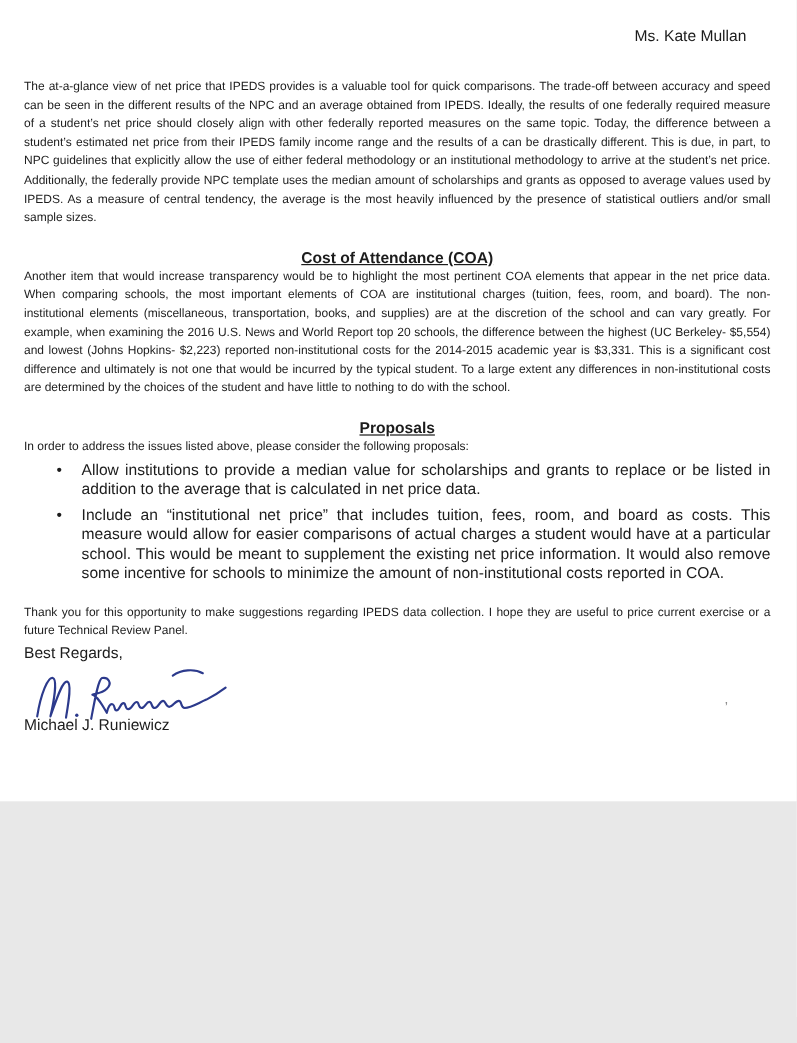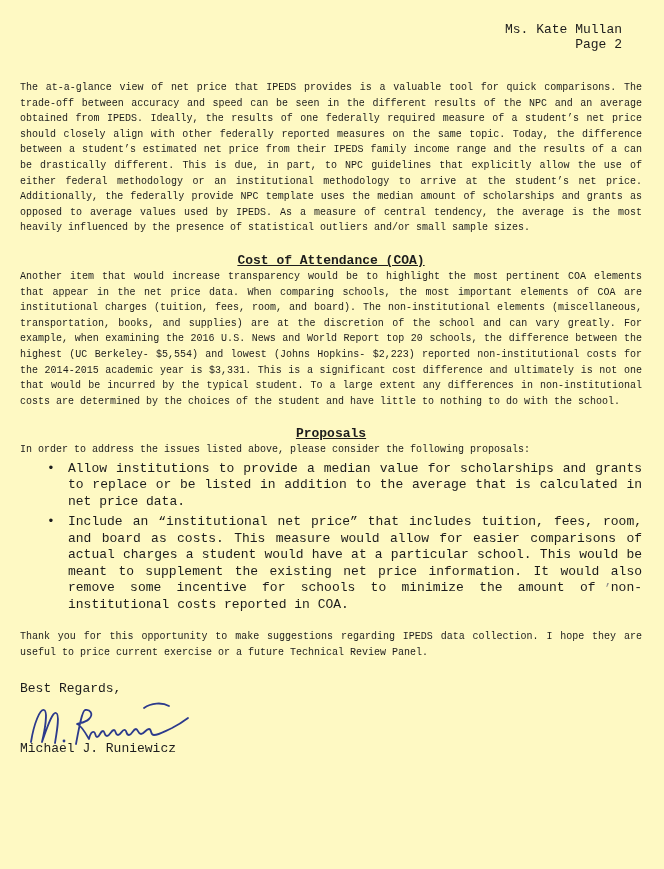--- a/index.html
+++ b/index.html
@@ -1,23 +1,23 @@
 <!DOCTYPE html>
 <html><head>
 <meta charset="utf-8">
 <style>
   html,body{margin:0;padding:0;background:#e8e8e8;}
   .page{
     position:relative;
-    width:664px;height:869px;
+    width:664px;height:668px;
     margin:0 auto;
-    background:#fef9c3;
+    background:#ffffff;
     box-sizing:border-box;
     padding:22px 22px 0 20px;
-    font-family:Liberation Mono, monospace;
+    font-family:Liberation Sans, sans-serif;
     color:#1c1c1c;
     overflow:hidden;
   }
   .header{
     text-align:right;
     padding-right:20px;
     font-size:13px;
     line-height:15px;
   }
   .para{
@@ -48,21 +48,21 @@
     text-align:justify;
     margin-bottom:4px;
   }
   ul.bullets li::before{
     content:"\2022";
     position:absolute;
     left:2px;top:0;
   }
   .para.closing{margin-top:16px;}
   .signoff{
-    margin:20px 0 0 0;
+    margin:2px 0 0 0;
     font-size:13px;
     line-height:16px;
   }
   .signature{
     margin:4px 0 -14px 6px;
     height:54px;
   }
   .signature svg path{
     stroke:#2c3a8c;
     stroke-width:1.8;
@@ -86,21 +86,20 @@
     color:#8a8a8a;
   }
 </style>
 </head>
 <body>
 
 <div class="page">
 
   <div class="header">
     <div>Ms. Kate Mullan</div>
-    <div>Page 2</div>
   </div>
 
   <p class="para first">The at-a-glance view of net price that IPEDS provides is a valuable tool for quick comparisons. The trade-off between accuracy and speed can be seen in the different results of the NPC and an average obtained from IPEDS. Ideally, the results of one federally required measure of a student’s net price should closely align with other federally reported measures on the same topic. Today, the difference between a student’s estimated net price from their IPEDS family income range and the results of a can be drastically different. This is due, in part, to NPC guidelines that explicitly allow the use of either federal methodology or an institutional methodology to arrive at the student’s net price. Additionally, the federally provide NPC template uses the median amount of scholarships and grants as opposed to average values used by IPEDS. As a measure of central tendency, the average is the most heavily influenced by the presence of statistical outliers and/or small sample sizes.</p>
 
   <h3 class="heading">Cost of Attendance (COA)</h3>
   <p class="para">Another item that would increase transparency would be to highlight the most pertinent COA elements that appear in the net price data. When comparing schools, the most important elements of COA are institutional charges (tuition, fees, room, and board). The non-institutional elements (miscellaneous, transportation, books, and supplies) are at the discretion of the school and can vary greatly. For example, when examining the 2016 U.S. News and World Report top 20 schools, the difference between the highest (UC Berkeley- $5,554) and lowest (Johns Hopkins- $2,223) reported non-institutional costs for the 2014-2015 academic year is $3,331. This is a significant cost difference and ultimately is not one that would be incurred by the typical student. To a large extent any differences in non-institutional costs are determined by the choices of the student and have little to nothing to do with the school.</p>
 
   <h3 class="heading">Proposals</h3>
   <p class="para">In order to address the issues listed above, please consider the following proposals:</p>
 

